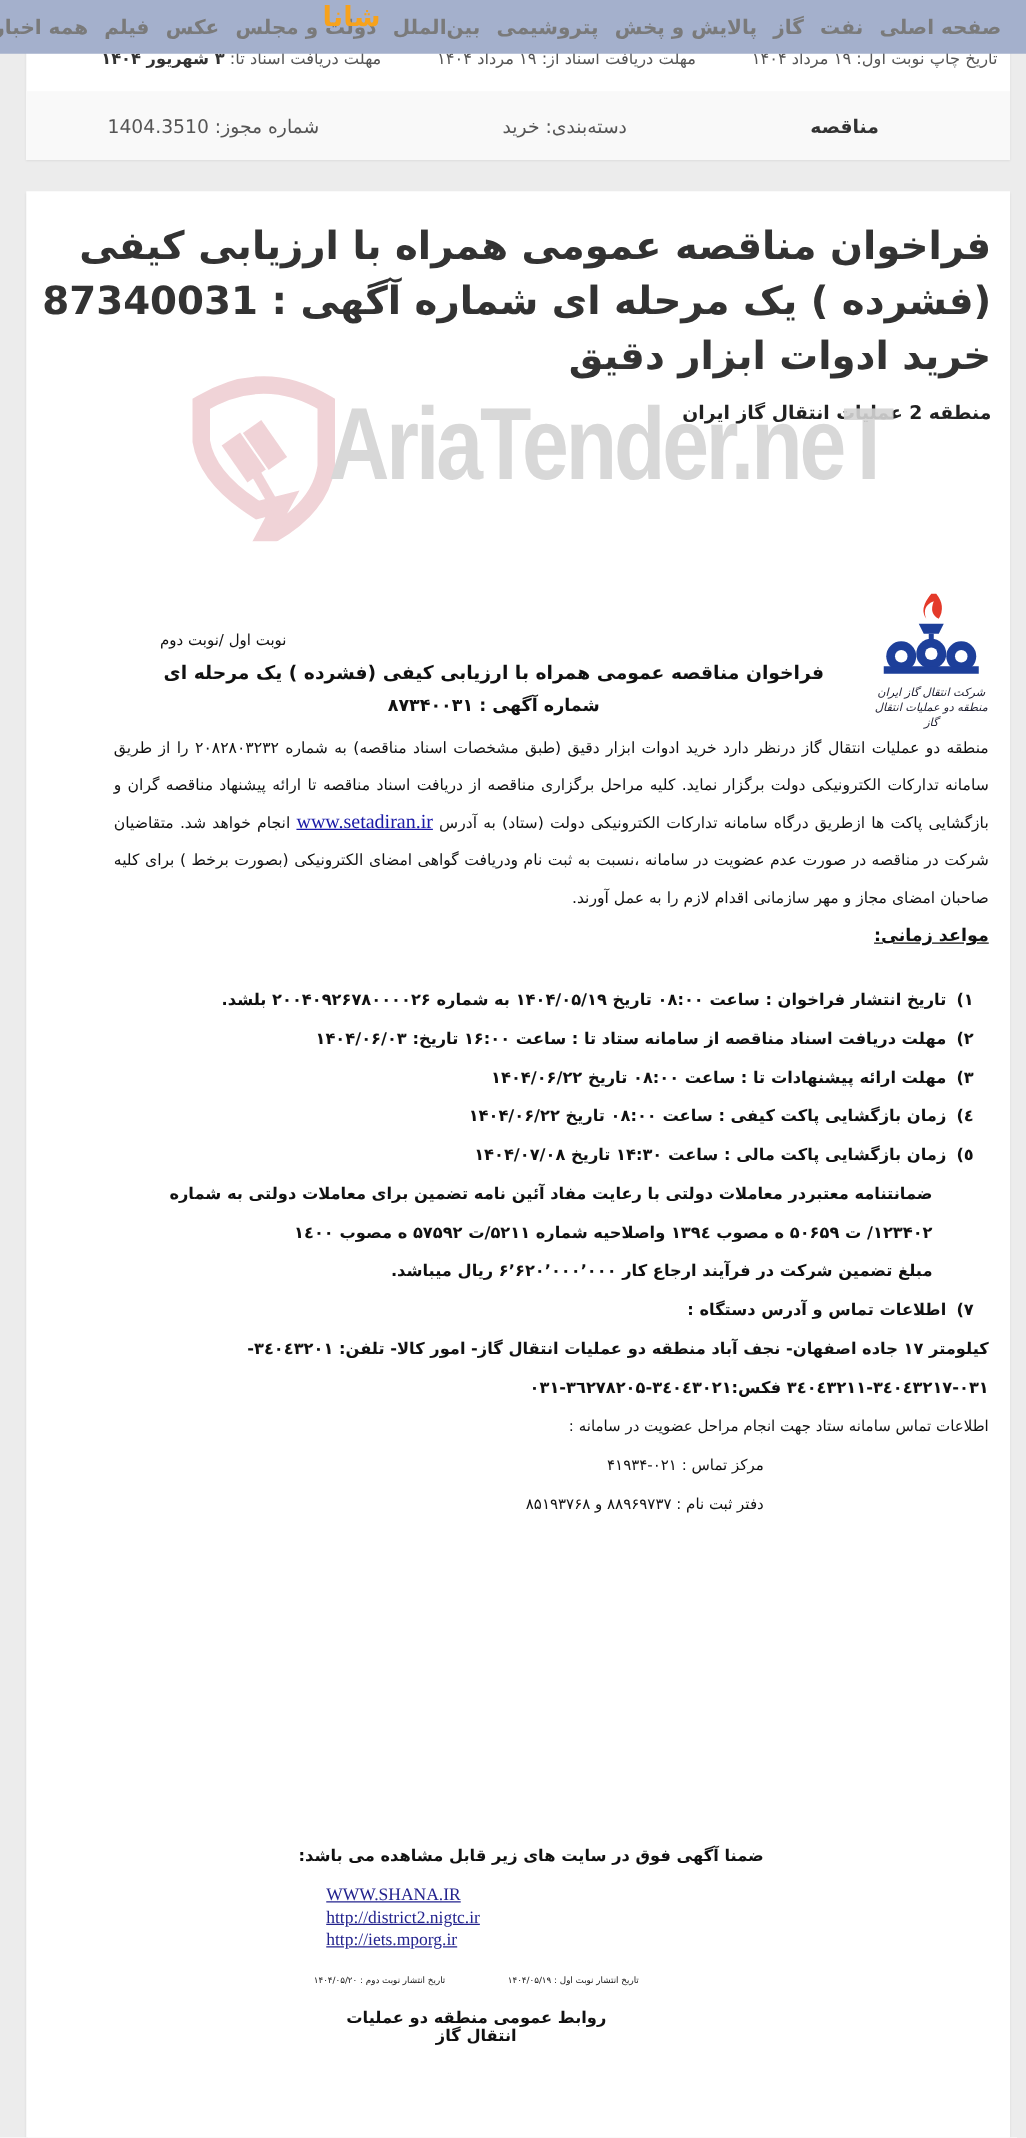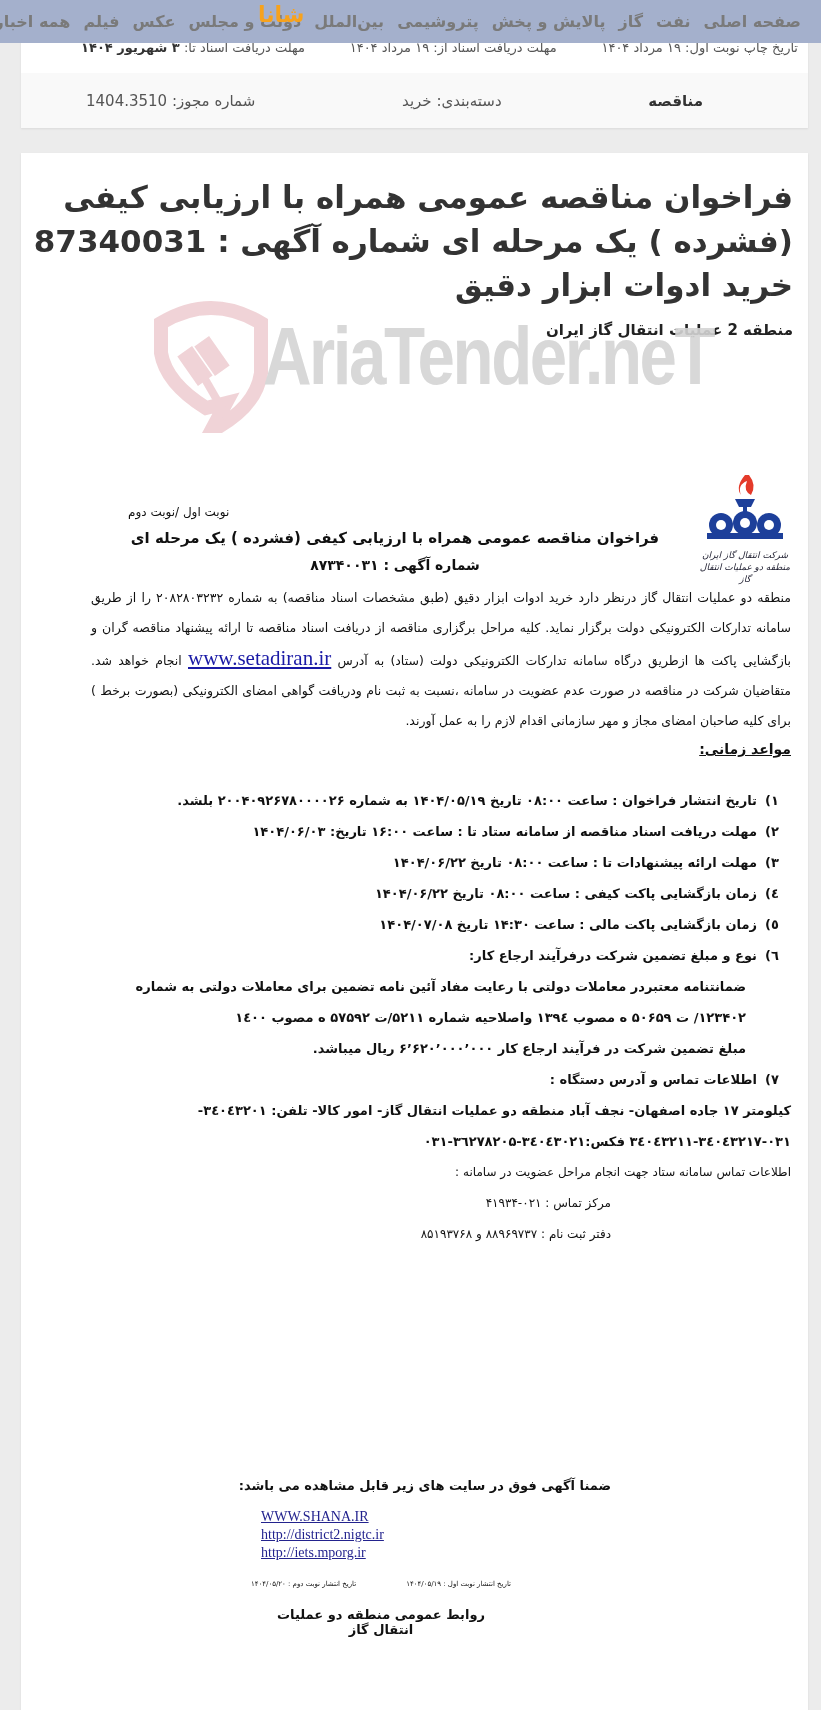--- a/index.html
+++ b/index.html
@@ -73,21 +73,21 @@
   }
   .ad .logo { position: absolute; top: 0; right: 0; width: 92px; height: 110px; text-align: center; }
   .ad .logo .logo-cap { font-size: 9px; color: #223; line-height: 12px; font-style: italic; }
   .ad .nobat { position: absolute; top: 32px; left: 37px; font-size: 12px; }
   .ad .ad-title { position: absolute; top: 56px; right: 112px; left: 20px; font-size: 15px; font-weight: bold; text-align: center; }
   .ad .ad-num { position: absolute; top: 84px; right: 112px; left: 20px; font-size: 14px; font-weight: bold; text-align: center; }
   .ad .para {
     position: absolute; top: 110px; right: 0; left: 0;
     font-size: 12.5px; line-height: 30px; text-align: justify;
   }
-  .ad .para a { color: #1a1aa6; text-decoration: underline; font-family: "Liberation Serif", serif; font-size: 21px; }
+  .ad .para a { color: #1a1aa6; text-decoration: underline; font-family: "Liberation Serif", serif; font-size: 16px; }
   .ad .sched-title {
     position: absolute; top: 268px; right: 0;
     font-size: 14px; font-weight: bold; text-decoration: underline;
   }
   .ad .items { position: absolute; top: 312px; right: 0; left: 0; }
   .ad .item { font-size: 13px; font-weight: bold; line-height: 31px; padding-right: 12px; white-space: nowrap; }
   .ad .item .num { display: inline-block; width: 22px; }
   .ad .item-body { font-size: 13px; font-weight: bold; line-height: 31px; padding-right: 45px; white-space: nowrap; }
   .ad .addr { font-size: 13px; font-weight: bold; line-height: 31px; padding-right: 0; white-space: nowrap; }
   .ad .small { font-size: 12px; line-height: 31px; }
@@ -178,21 +178,20 @@
     </div>
 
     <div class="sched-title">مواعد زمانی:</div>
 
     <div class="items">
       <div class="item"><span class="num">۱)</span><span>تاریخ انتشار فراخوان : ساعت ۰۸:۰۰ تاریخ ۱۴۰۴/۰۵/۱۹ به شماره ۲۰۰۴۰۹۲۶۷۸۰۰۰۰۲۶ بلشد.</span></div>
       <div class="item"><span class="num">۲)</span><span>مهلت دریافت اسناد مناقصه از سامانه ستاد تا : ساعت ۱۶:۰۰ تاریخ: ۱۴۰۴/۰۶/۰۳</span></div>
       <div class="item"><span class="num">۳)</span><span>مهلت ارائه پیشنهادات تا : ساعت ۰۸:۰۰ تاریخ ۱۴۰۴/۰۶/۲۲</span></div>
       <div class="item"><span class="num">٤)</span><span>زمان بازگشایی پاکت کیفی : ساعت ۰۸:۰۰ تاریخ ۱۴۰۴/۰۶/۲۲</span></div>
       <div class="item"><span class="num">٥)</span><span>زمان بازگشایی پاکت مالی : ساعت ۱۴:۳۰ تاریخ ۱۴۰۴/۰۷/۰۸</span></div>
-      <div class="item"><span class="num">٦)</span><span>نوع و مبلغ تضمین شرکت درفرآیند ارجاع کار:</span></div>
       <div class="item-body" style="padding-right:45px;">ضمانتنامه معتبردر معاملات دولتی با رعایت مفاد آئین نامه تضمین برای معاملات دولتی به شماره</div>
       <div class="item-body" style="padding-right:45px;">۱۲۳۴۰۲/ ت ۵۰۶۵۹ ه مصوب ۱۳۹٤ واصلاحیه شماره ۵۲۱۱/ت ۵۷۵۹۲ ه مصوب ۱٤۰۰</div>
       <div class="item-body" style="padding-right:45px;">مبلغ تضمین شرکت در فرآیند ارجاع کار ۶٬۶۲۰٬۰۰۰٬۰۰۰ ریال میباشد.</div>
       <div class="item"><span class="num">۷)</span><span>اطلاعات تماس و آدرس دستگاه :</span></div>
       <div class="addr">کیلومتر ۱۷ جاده اصفهان- نجف آباد منطقه دو عملیات انتقال گاز- امور کالا- تلفن: ۳٤۰٤۳۲۰۱-</div>
       <div class="addr" style="padding-right:0;">۳٤۰٤۳۲۱۱-۳٤۰٤۳۲۱۷-۰۳۱ فکس:۳٤۰٤۳۰۲۱-۳٦۲۷۸۲۰۵-۰۳۱</div>
       <div class="small">اطلاعات تماس سامانه ستاد جهت انجام مراحل عضویت در سامانه :</div>
       <div class="small indent">مرکز تماس : ۰۲۱-۴۱۹۳۴</div>
       <div class="small indent">دفتر ثبت نام : ۸۸۹۶۹۷۳۷ و ۸۵۱۹۳۷۶۸</div>
     </div>

